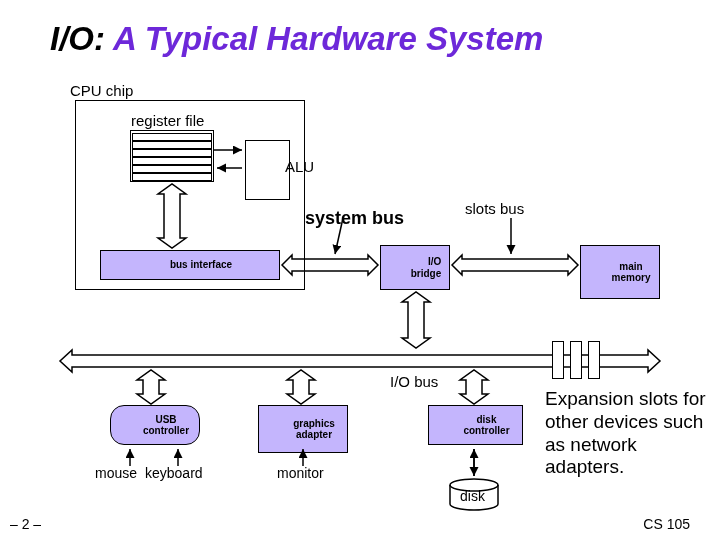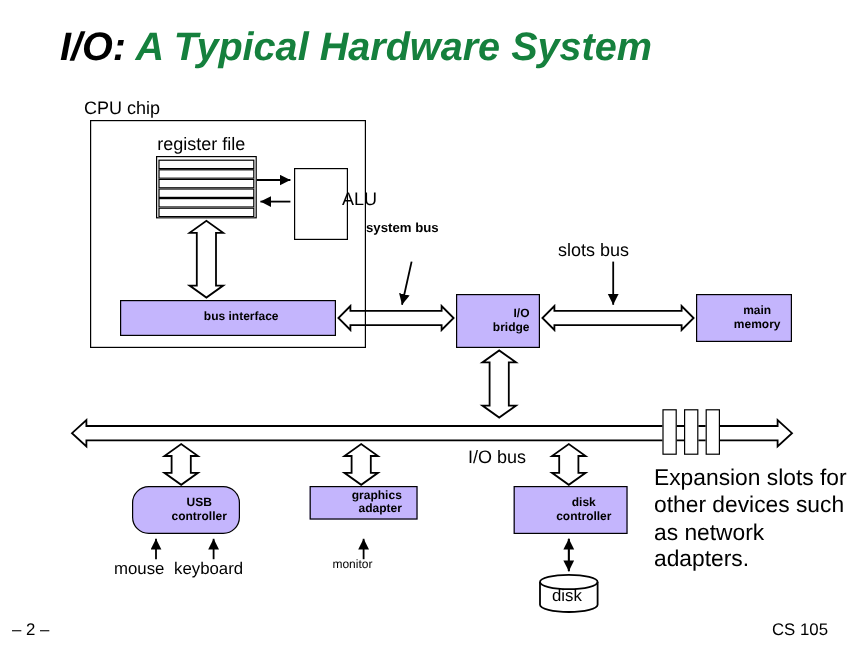--- a/index.html
+++ b/index.html
@@ -13,21 +13,21 @@
     position: relative;
   }
   .title {
     position: absolute;
     top: 20px;
     left: 50px;
     font-size: 33px;
     font-weight: bold;
     font-style: italic;
   }
-  .title .accent { color: #15803d; margin-top: 15px; }
+  .title .accent { color: #6d28d9; margin-top: 15px; }
   .label {
     position: absolute;
     font-size: 15px;
     font-weight: normal;
     text-align: center;
   }
   .footer-left {
     position: absolute;
     left: 10px;
     bottom: 8px;
@@ -103,29 +103,29 @@
 
 <svg class="wire" style="left:158px; top:184px; width:28px; height:64px;">
   <polygon points="6,10 6,54 0,54 14,64 28,54 22,54 22,10 28,10 14,0 0,10" fill="none" stroke="#000" stroke-width="1.5"></polygon>
 </svg>
 
 <div class="block" style="left:380px; top:245px; width:70px; height:45px; white-space:pre;text-align:right;">
   <span>I/O
 bridge</span>
 </div>
 
-<div class="block" style="left:580px; top:245px; width:80px; height:40px; white-space:pre;">
+<div class="block" style="left:580px; top:245px; width:80px; height:54px; white-space:pre;">
   <span>main
 memory</span>
 </div>
 
 <svg class="wire" style="left:282px; top:255px; width:96px; height:20px;">
   <polygon points="10,4 86,4 86,0 96,10 86,20 86,16 10,16 10,20 0,10 10,0" fill="none" stroke="#000" stroke-width="1.5"></polygon>
 </svg>
-<div class="label" style="left:305px; top:184px; font-weight:normal; font-size:11px; font-weight:bold;text-align:center;">system bus</div>
+<div class="label" style="left:305px; top:208px; font-weight:normal; font-size:18px; font-weight:bold;text-align:center;">system bus</div>
 <svg class="wire" style="left:335px; top:218px; width:30px; height:40px;">
   <line x1="8" y1="0" x2="0" y2="36" stroke="#000" stroke-width="1.5" marker-end="url(#ah)"></line>
 </svg>
 
 <svg class="wire" style="left:452px; top:255px; width:126px; height:20px;">
   <polygon points="10,4 116,4 116,0 126,10 116,20 116,16 10,16 10,20 0,10 10,0" fill="none" stroke="#000" stroke-width="1.5"></polygon>
 </svg>
 <div class="label" style="left:465px; top:200px;">slots bus</div>
 <svg class="wire" style="left:505px; top:218px; width:20px; height:40px;">
   <line x1="6" y1="0" x2="6" y2="36" stroke="#000" stroke-width="1.5" marker-end="url(#ah)"></line>
@@ -157,25 +157,25 @@
 <svg class="wire" style="left:124px; top:446px; width:12px; height:20px;">
   <line x1="6" y1="20" x2="6" y2="3" stroke="#000" stroke-width="1.5" marker-end="url(#ah)"></line>
 </svg>
 <svg class="wire" style="left:172px; top:446px; width:12px; height:20px;">
   <line x1="6" y1="20" x2="6" y2="3" stroke="#000" stroke-width="1.5" marker-end="url(#ah)"></line>
 </svg>
 
 <svg class="wire" style="left:287px; top:370px; width:28px; height:34px;">
   <polygon points="6,10 6,24 0,24 14,34 28,24 22,24 22,10 28,10 14,0 0,10" fill="none" stroke="#000" stroke-width="1.5"></polygon>
 </svg>
-<div class="block" style="left:258px; top:405px; width:90px; height:28px; white-space:pre;text-align:right;">
+<div class="block" style="left:258px; top:405px; width:90px; height:48px; white-space:pre;">
   <span>graphics
 adapter</span>
 </div>
-<div class="label" style="left:277px; top:465px; font-size:10px;">monitor</div>
+<div class="label" style="left:277px; top:465px; font-size:14px;">monitor</div>
 <svg class="wire" style="left:297px; top:446px; width:12px; height:20px;">
   <line x1="6" y1="20" x2="6" y2="3" stroke="#000" stroke-width="1.5" marker-end="url(#ah)"></line>
 </svg>
 
 <svg class="wire" style="left:460px; top:370px; width:28px; height:34px;">
   <polygon points="6,10 6,24 0,24 14,34 28,24 22,24 22,10 28,10 14,0 0,10" fill="none" stroke="#000" stroke-width="1.5"></polygon>
 </svg>
 <div class="block" style="left:428px; top:405px; width:95px; height:40px; white-space:pre;">
   <span>disk
 controller</span>

